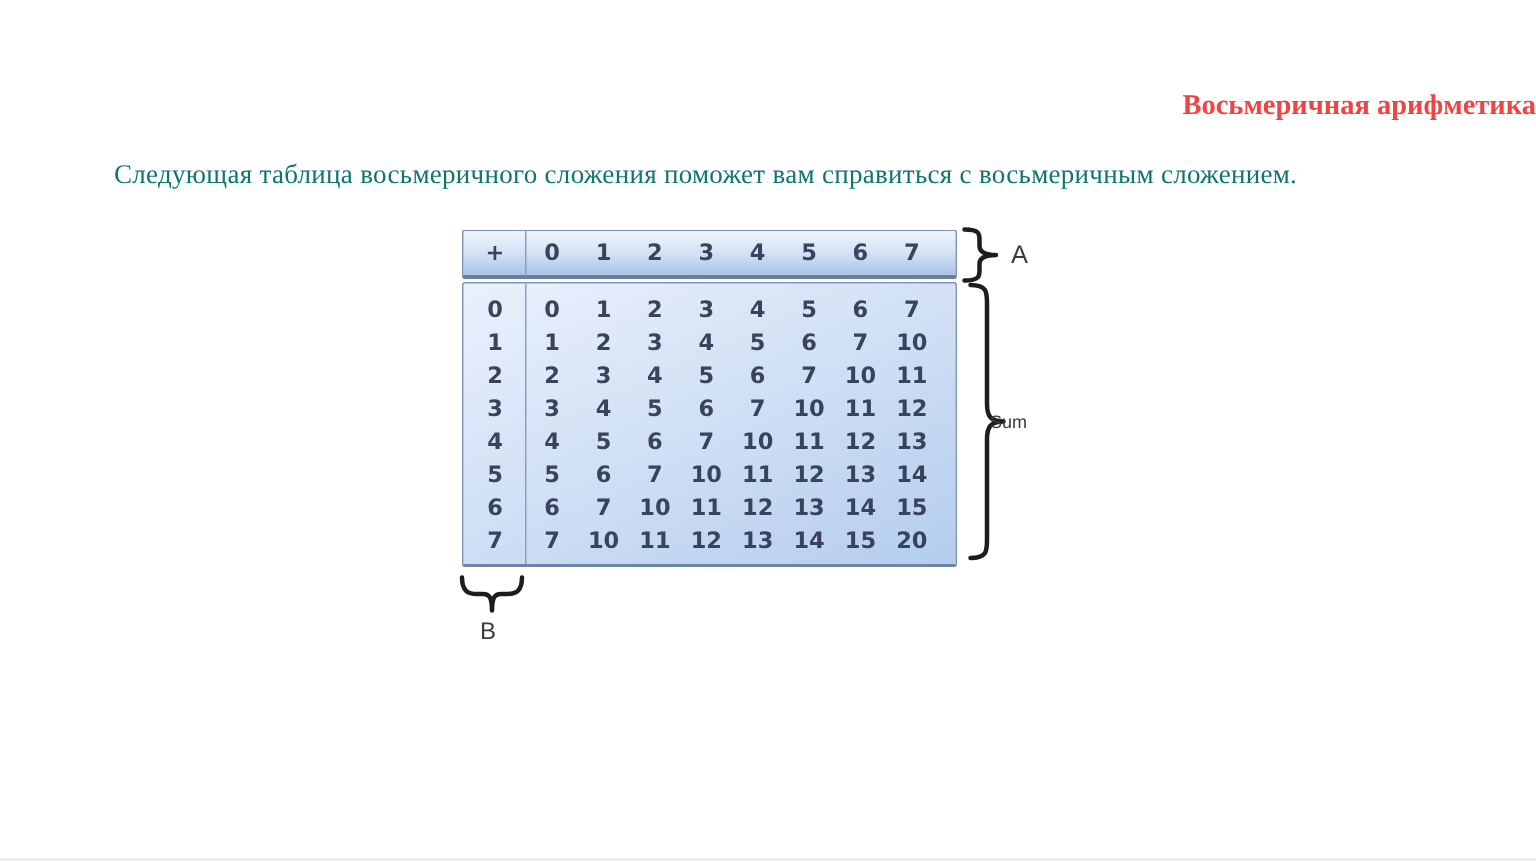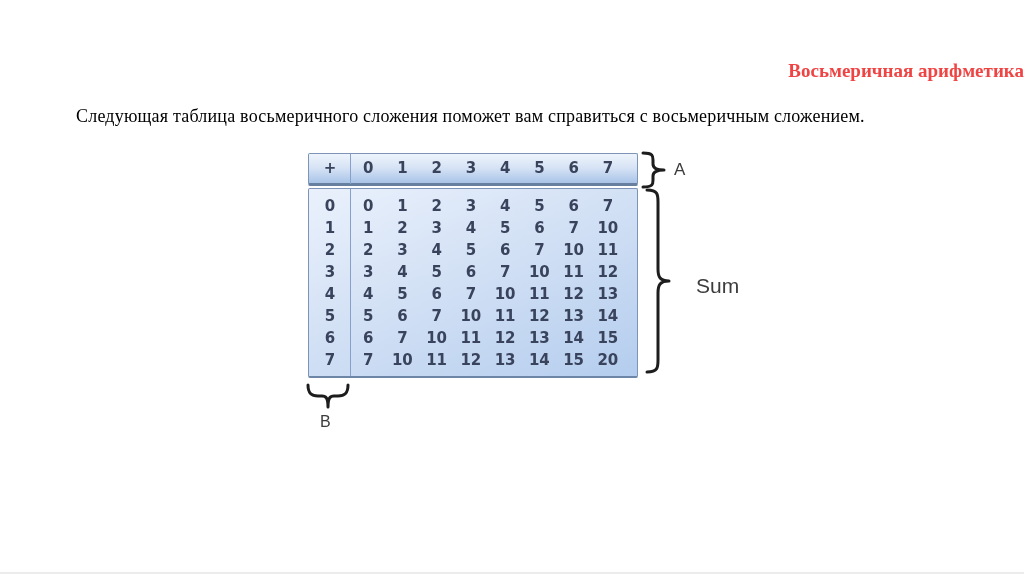--- a/index.html
+++ b/index.html
@@ -16,21 +16,21 @@
     text-align: right;
     font-size: 19px;
     font-weight: bold;
     color: #ef4444;
   }
   .intro-text {
     position: absolute;
     top: 106px; left: 76px;
     font-size: 18px;
     letter-spacing: 0.2px;
-    color: #000000;
+    color: #0f766e;
   }
   
   .tbl-header {
     position: absolute;
     left: 308px; top: 153px;
     width: 330px; height: 33px;
     box-sizing: border-box;
     border: 1px solid #7d94b8;
     border-bottom: 3px solid #68809f;
     border-radius: 2px;
@@ -83,21 +83,21 @@
     stroke-width: 3;
     stroke-linecap: round;
     stroke-linejoin: round;
   }
   .anno {
     position: absolute;
     font-family: "Liberation Sans", sans-serif;
     color: #3c3c3c;
   }
   .anno-a   { left: 674px; top: 160px; font-size: 17px; }
-  .anno-sum { left: 696px; top: 274px; font-size: 21px; }
+  .anno-sum { left: 660px; top: 274px; font-size: 12px; }
   .anno-b   { left: 320px; top: 413px; font-size: 16px; }
   .bottom-edge {
     position: absolute;
     left: 0; bottom: 0;
     width: 100%; height: 2px;
     background: #ececec;
   }
 </style>
 </head>
 <body>

